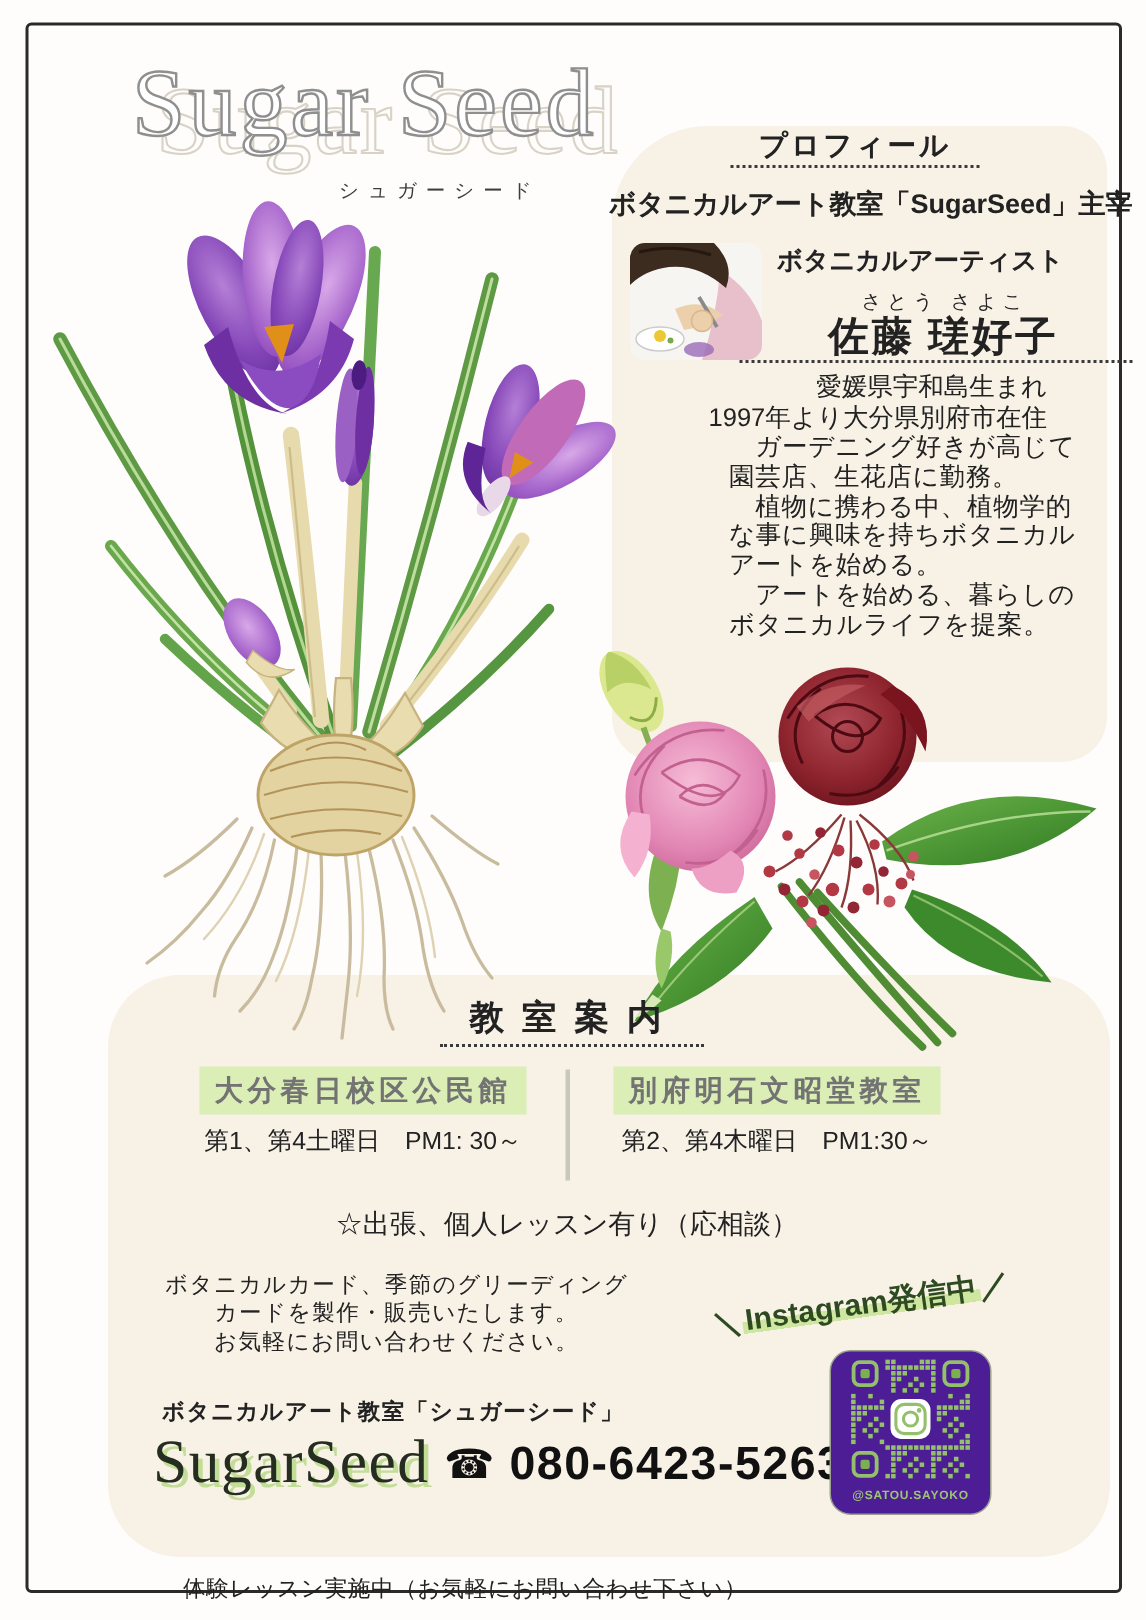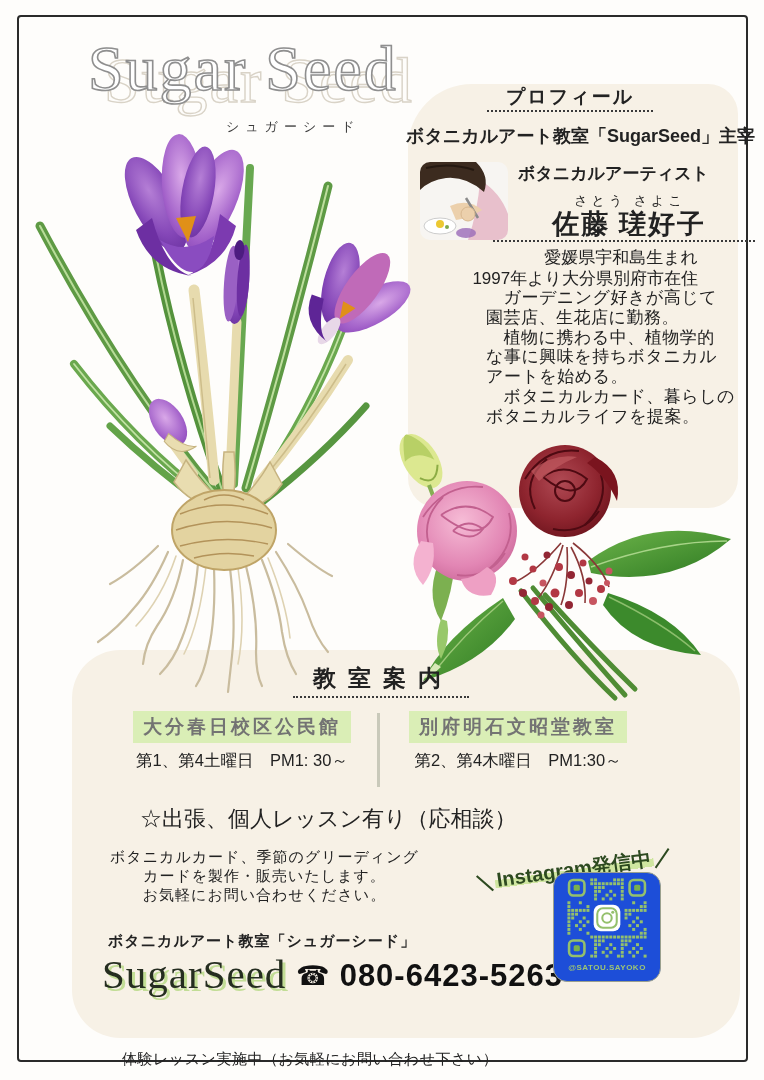--- a/index.html
+++ b/index.html
@@ -30,34 +30,34 @@
   .h-class{left:295px;top:663px;width:176px;text-align:center;font-size:23px;font-weight:bold;letter-spacing:12px;white-space:nowrap;}
   .dots-class{left:293px;top:696px;width:176px;}
   .loc{text-align:center;}
   .loc-name{display:inline-block;background:#daeeb6;color:#737373;font-size:19px;font-weight:bold;
             letter-spacing:3px;padding:3px 10px;white-space:nowrap;}
   .loc-sched{margin-top:7px;font-size:16.5px;white-space:nowrap;}
   .loc-phone{margin-top:4px;font-size:16.5px;white-space:nowrap;letter-spacing:1px;}
   .loc1{left:118px;top:711px;width:248px;}
   .loc2{left:392px;top:711px;width:252px;}
   .divider{left:377px;top:713px;width:2.5px;height:74px;background:#c9c9ba;}
-  .class-note{left:140px;top:804px;width:392px;text-align:left;font-size:22px;white-space:nowrap;}
+  .class-note{left:140px;top:804px;width:392px;text-align:right;font-size:18px;white-space:nowrap;}
   .sales{left:110px;top:848px;font-size:15px;line-height:18.8px;letter-spacing:1px;}
   .sales div{white-space:nowrap;text-align:center;}
   .school-line{left:108px;top:932px;font-size:15px;font-weight:bold;letter-spacing:1px;white-space:nowrap;}
   .logo{left:102px;top:950px;font-family:"Liberation Serif",serif;font-size:41px;color:#252d20;
         letter-spacing:1px;text-shadow:3px 3px 0 #c2dd96;white-space:nowrap;}
   .phone-row{left:296px;top:958px;display:flex;align-items:center;gap:10px;white-space:nowrap;}
   .phone-icon{font-size:27px;color:#111;}
   .phone-num{font-size:31px;font-weight:bold;color:#111;letter-spacing:1px;}
   .trial{left:122px;top:1002px;font-size:15px;letter-spacing:.5px;white-space:nowrap;margin-top:48px;}
   .insta-banner{left:444px;top:856px;width:260px;text-align:center;transform:rotate(-8deg);
                 font-size:20px;font-weight:bold;color:#2d4a20;white-space:nowrap;}
   .insta-banner .hl{background:linear-gradient(transparent 52%,#cfe6a0 52%,#cfe6a0 88%,transparent 88%);padding:0 2px;}
-  .qr-card{left:553px;top:872px;width:106px;height:108px;background:#1d4ed8;border:1.5px solid #9aa08e;
+  .qr-card{left:553px;top:900px;width:106px;height:108px;background:#4c1d95;border:1.5px solid #9aa08e;
            border-radius:14px;text-align:center;}
   .qr-card svg{margin-top:5px;}
   .qr-handle{font-size:8px;font-weight:bold;letter-spacing:.5px;color:#9cc474;margin-top:1px;}
 </style>
 </head>
 <body>
 
 <div id="page">
 
   <div class="abs panel panel-profile"></div>
@@ -305,21 +305,21 @@
     <div>愛媛県宇和島生まれ</div>
     <div>1997年より大分県別府市在住</div>
   </div>
 
   <div class="abs bio">
     <div>　ガーデニング好きが高じて</div>
     <div>園芸店、生花店に勤務。</div>
     <div>　植物に携わる中、植物学的</div>
     <div>な事に興味を持ちボタニカル</div>
     <div>アートを始める。</div>
-    <div>　ボタニカルカード、暮らしの</div>
+    <div>　アートを始める、暮らしの</div>
     <div>ボタニカルライフを提案。</div>
   </div>
 
   <div class="abs h-class">教室案内</div>
   <div class="abs dots dots-class"></div>
 
   <div class="abs loc loc1">
     <span class="loc-name">大分春日校区公民館</span>
     <div class="loc-sched">第1、第4土曜日　PM1: 30～</div>
   </div>

